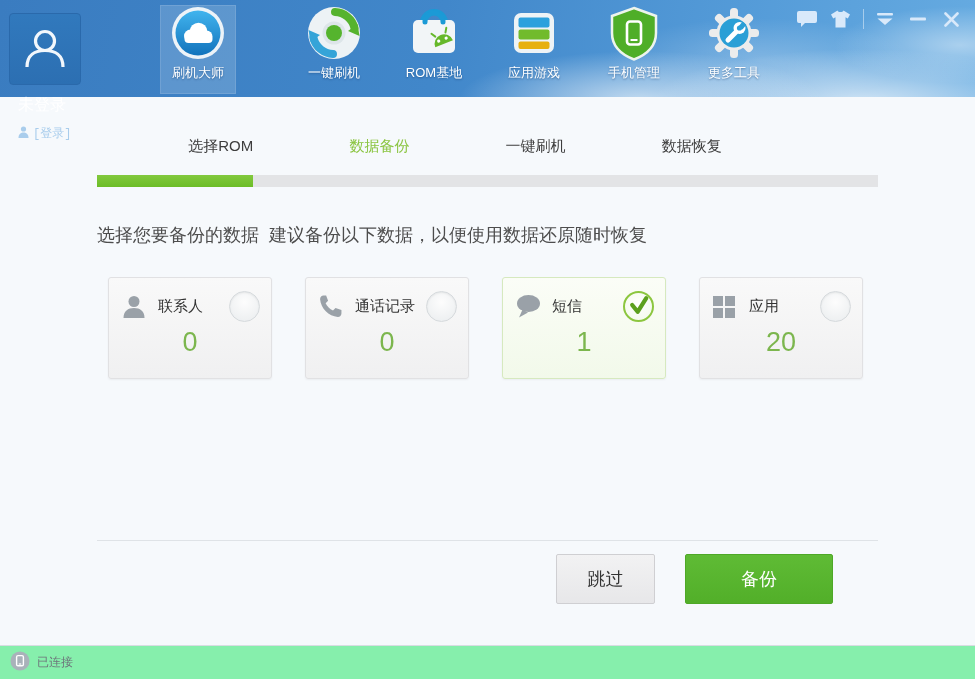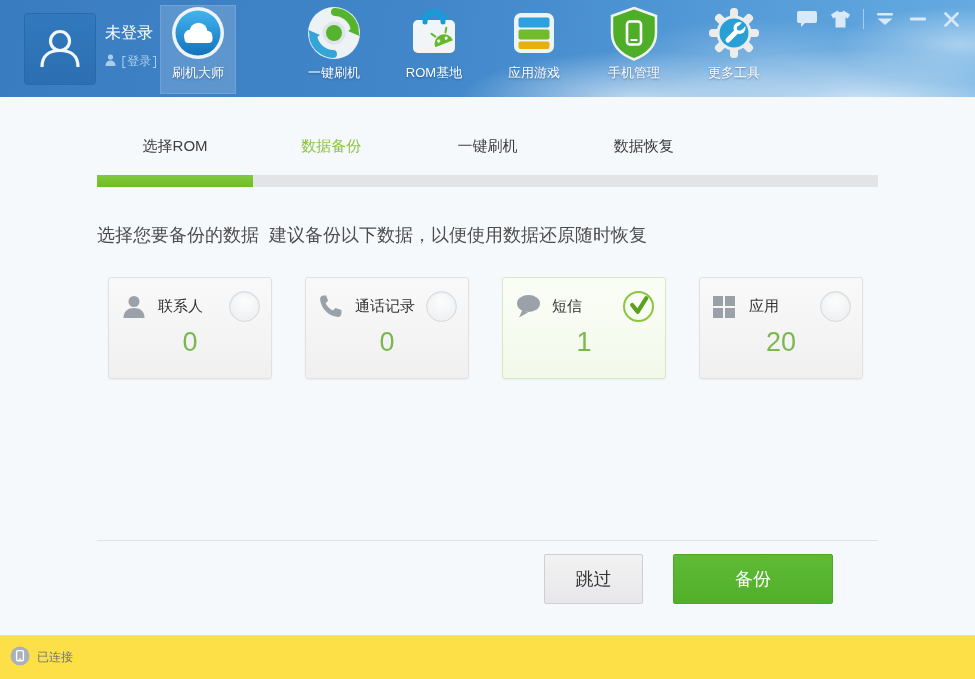--- a/index.html
+++ b/index.html
@@ -9,42 +9,42 @@
 
   
   .header { position:relative; height:97px; flex:none;
     background:
       radial-gradient(ellipse 260px 70px at 640px 100px, rgba(255,255,255,.65), rgba(255,255,255,0) 70%),
       radial-gradient(ellipse 300px 80px at 860px 105px, rgba(255,255,255,.75), rgba(255,255,255,0) 70%),
       radial-gradient(ellipse 180px 55px at 960px 45px, rgba(255,255,255,.45), rgba(255,255,255,0) 70%),
       radial-gradient(ellipse 220px 60px at 760px 60px, rgba(255,255,255,.25), rgba(255,255,255,0) 70%),
       linear-gradient(100deg,#3a7cc0 0%,#4187ca 45%,#549bd8 75%,#66abe1 100%);
   }
-  .user-area { position:absolute; left:24px; top:13px; display:flex; }
+  .user-area { position:absolute; left:9px; top:13px; display:flex;flex-direction:column; }
   .avatar-box { width:72px; height:72px; border-radius:4px; background:linear-gradient(#347a2 0%,#2d72b6 100%);
     background:linear-gradient(#3179bd,#2c6fb2); border:1px solid #2a69ab; display:flex; align-items:center; justify-content:center; cursor:pointer; }
   .user-info { margin-left:9px; padding-top:10px; }
   .user-name { color:#fff; font-size:16px; }
   .login-row { margin-top:9px; display:flex; align-items:flex-end; gap:4px; color:#a9cdec; font-size:12px; cursor:pointer;font-family:Liberation Mono, monospace; }
 
   .nav { position:absolute; left:160px; top:5px; display:flex; }
   .nav-item { width:76px; height:89px; margin-right:24px; display:flex; flex-direction:column; align-items:center; cursor:pointer; }
   .nav-item.first { margin-right:60px; }
   .nav-item.active { background:rgba(255,255,255,.17); box-shadow:inset 0 0 0 1px rgba(255,255,255,.12); }
   .nav-icon { width:56px; height:56px; flex:none; }
   .nav-label { margin-top:3px; color:#fff; font-size:13px; text-shadow:0 1px 2px rgba(0,40,90,.45); white-space:nowrap; }
 
   .win-controls { position:absolute; top:7px; right:12px; display:flex; align-items:center; }
   .wc-btn { width:24px; height:24px; display:flex; align-items:center; justify-content:center; cursor:pointer; margin-left:9px; }
   .wc-sep { width:1px; height:20px; background:rgba(255,255,255,.45); margin-left:11px; }
 
   
   .steps { margin:0 97px; padding-top:40px; display:flex; }
-  .step { width:20%; text-align:center; font-size:15px; color:#3d3d3d; }
-  .step:first-child { text-align:center; }
+  .step { width:20%; text-align:right; font-size:15px; color:#3d3d3d; }
+  .step:first-child { text-align:right; }
   .step.active { color:#8bc541; }
   .progress-track { margin:19px 97px 0; height:12px; background:#e3e4e6; }
   .progress-fill { height:100%; background:linear-gradient(#82c93d,#6cbd27); }
 
   
   .hint { margin:36px 0 0 97px; font-size:18px; color:#4d4d4d; white-space:pre-wrap; }
 
   
   .cards { margin:30px 0 8px 108px; display:flex; gap:33px; }
   .card { width:164px; height:102px; background:linear-gradient(#f9f9f9,#f0f0f1); border:1px solid #e1e1e3;
@@ -58,24 +58,24 @@
   .radio.checked { background:radial-gradient(circle at 50% 40%,#ffffff,#f2f9e8); border:2px solid #8cc63f;
     display:flex; align-items:center; justify-content:center; box-shadow:none; }
   .card-count { text-align:center; font-size:27px; color:#7cb64e; margin-top:5px; }
 
   
   .divider { margin:153px 97px 0; border-top:1px solid #dfe3e7; }
   .buttons { margin:13px 142px 0 0; display:flex; justify-content:flex-end; gap:30px;text-align:center; }
   .btn { height:50px; font-size:18px; display:flex; align-items:center; justify-content:center; cursor:pointer; border-radius:2px;
     font-family:"Liberation Sans","DejaVu Sans",sans-serif; }
   .btn-skip { width:99px; background:linear-gradient(#f2f2f3,#e7e7e9); border:1px solid #cfcfd2; color:#333; }
-  .btn-backup { width:160px; background:linear-gradient(#5fbb35,#52af29); border:1px solid #4ea827; color:#fff; }
-
-  
-  .statusbar { margin-top:auto; height:44px; flex:none; background:#fde047; border-top:1px solid #d8dde2; display:flex; }
+  .btn-backup { width:148px; background:linear-gradient(#5fbb35,#52af29); border:1px solid #4ea827; color:#fff; }
+
+  
+  .statusbar { margin-top:auto; height:34px; flex:none; background:#86efac; border-top:1px solid #d8dde2; display:flex; }
   .status-left { display:flex; align-items:center; gap:7px; padding-left:10px; color:#6d737a; font-size:12px; flex:1; }
   .status-right { width:127px; background:#e5e8eb; border-left:1px solid #d8dce0; display:flex; align-items:center;
     justify-content:center; gap:6px; color:#6d737a; font-size:12px; cursor:pointer; }
 </style>
 </head>
 <body>
 
 <div class="window">
 
   <div class="header">

